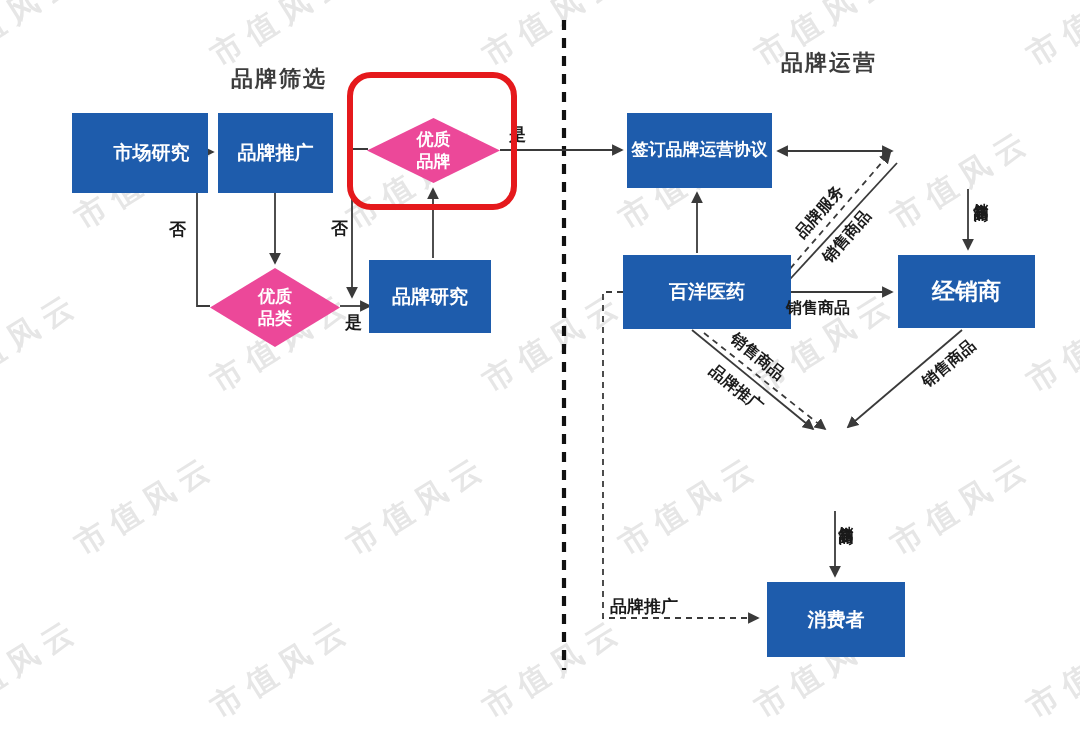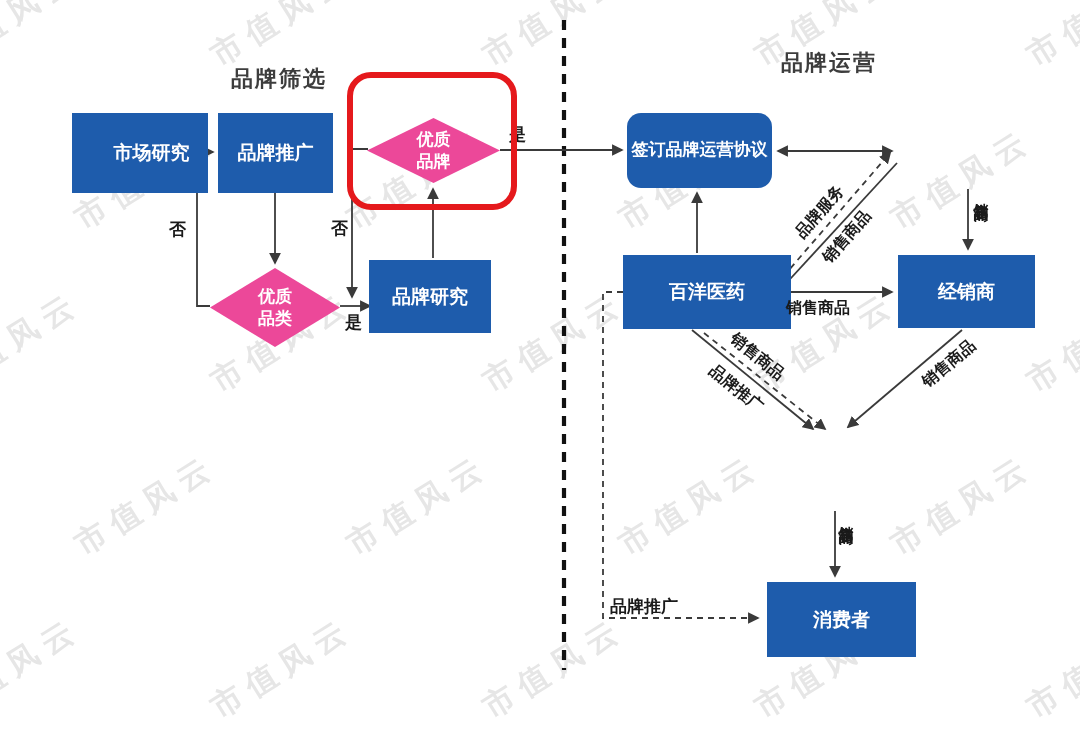--- a/index.html
+++ b/index.html
@@ -91,24 +91,24 @@
 
   <div class="node" style="left:72px;top:113px;width:113px;height:80px;font-size:19px;padding-left:23px;">市场研究</div>
   <div class="node" style="left:218px;top:113px;width:115px;height:80px;font-size:19px;">品牌推广</div>
   <div class="diamond" style="left:210px;top:268px;width:130px;height:79px;font-size:17px;">优质
 品类</div>
   <div class="diamond" style="left:367px;top:118px;width:133px;height:65px;font-size:17px;">优质
 品牌</div>
   <div class="node" style="left:369px;top:260px;width:122px;height:73px;font-size:19px;">品牌研究</div>
   <div class="highlight" style="left:347px;top:72px;width:158px;height:126px;"></div>
 
-  <div class="node" style="left:627px;top:113px;width:145px;height:75px;font-size:17px;border-radius:14px;">签订品牌运营协议</div>
+  <div class="node" style="left:627px;top:113px;width:145px;height:75px;font-size:17px;">签订品牌运营协议</div>
   <div class="node" style="left:623px;top:255px;width:168px;height:74px;font-size:19px;">百洋医药</div>
-  <div class="node" style="left:898px;top:255px;width:137px;height:73px;font-size:19px;">经销商</div>
-  <div class="node" style="left:767px;top:582px;width:149px;height:75px;font-size:19px;">消费者</div>
+  <div class="node" style="left:898px;top:255px;width:137px;height:73px;font-size:23px;">经销商</div>
+  <div class="node" style="left:767px;top:582px;width:138px;height:75px;font-size:19px;">消费者</div>
 
   <div class="lbl" style="left:169px;top:218px;">否</div>
   <div class="lbl" style="left:331px;top:217px;">否</div>
   <div class="lbl" style="left:345px;top:311px;">是</div>
   <div class="lbl" style="left:509px;top:123px;">是</div>
 
   <div class="lbl" style="left:786px;top:298px;font-size:16px;">销售商品</div>
   <div class="lbl" style="left:610px;top:595px;">品牌推广</div>
 
   <div class="rlbl" style="left:820px;top:212px;--rot:-49deg;">品牌服务</div>

